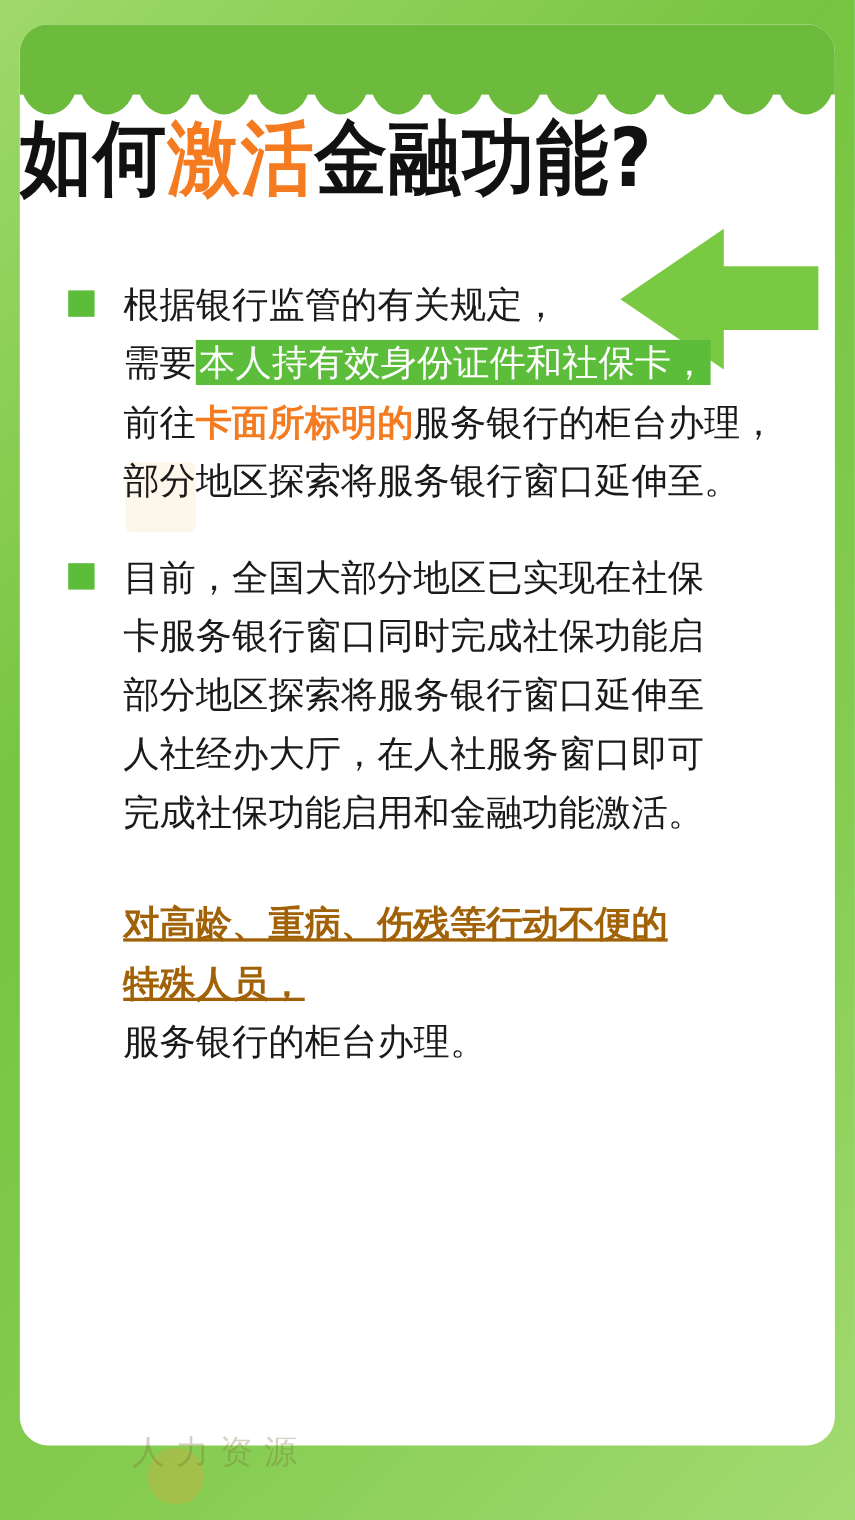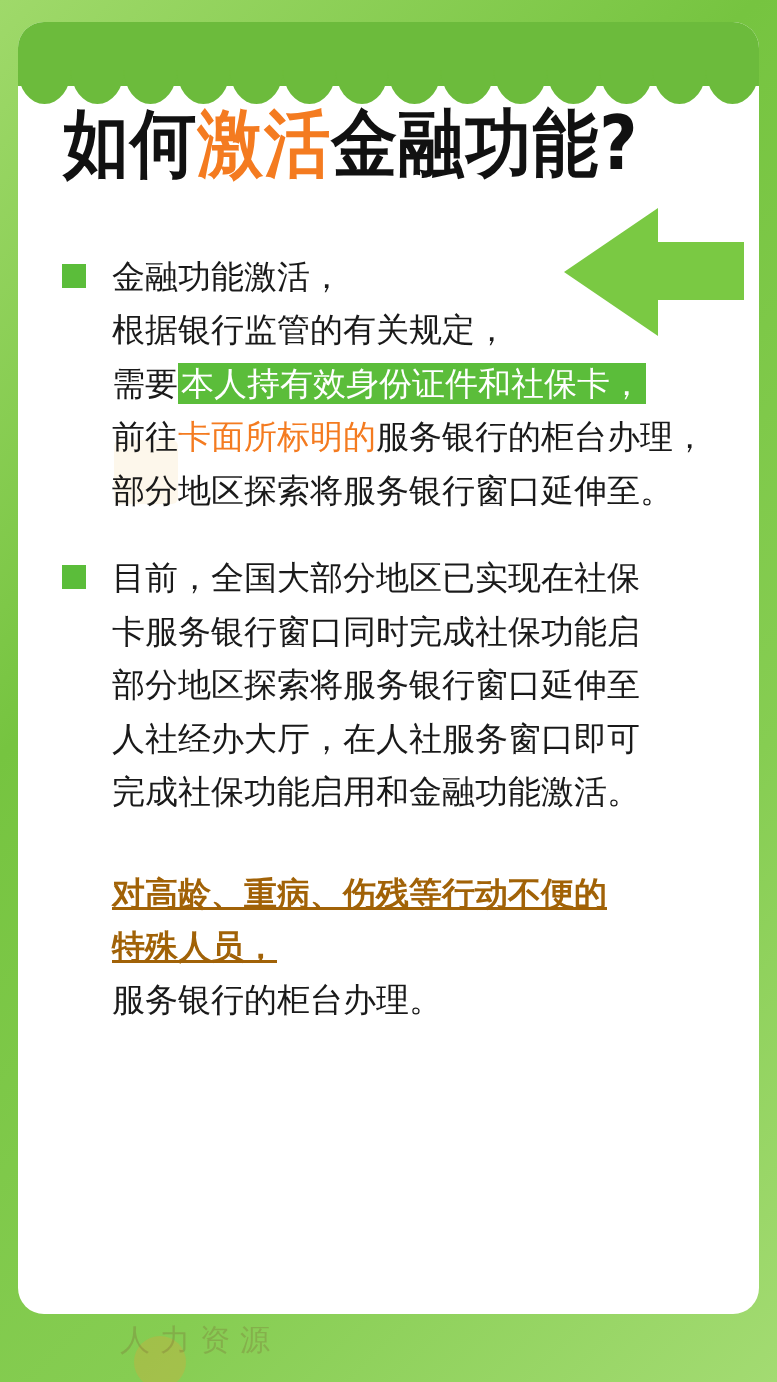--- a/index.html
+++ b/index.html
@@ -60,22 +60,20 @@
     border-bottom-left-radius: 50% 100%;
     border-bottom-right-radius: 50% 100%;
   }
 
   
   .title-wrap {
     position: absolute;
     left: 0;
     top: 86px;
     width: 634px;
-    text-align: center;
-    padding-left: 16px;
   }
   .title {
     font-family: "DejaVu Sans", sans-serif;
     font-weight: bold;
     font-size: 66px;
     letter-spacing: 1px;
     line-height: 1.08;
     color: #111111;
     white-space: nowrap;
     display: inline-block;
@@ -124,41 +122,40 @@
     white-space: nowrap;
   }
   .mark-green {
     background: #5bbd3a;
     color: #ffffff;
     font-weight: normal;
     padding: 1px 3px;
   }
   .txt-orange {
     color: #f47b20;
-    font-weight: normal;
+    font-weight: bold;
   }
 
   .para-block {
     padding-left: 50px;
     margin-bottom: 34px;
   }
   .para-block .line.orange {
     color: #a16207;
     font-weight: bold;
     text-decoration: underline;
   }
   .spacer-sm { height: 14px; }
 
   
   .wm {
     position: absolute;
     opacity: 0.10;
     pointer-events: none;
     user-select: none;
-    margin-top: 20px;
   }
   .wm-mid {
     left: 96px;
     top: 398px;
     width: 64px;
     height: 64px;
     background: #e8b339;
     border-radius: 6px;
   }
   .wm-bottom {
@@ -217,23 +214,20 @@
       <polygon points="186,4 186,50 100,50 100,16 6,80 100,144 100,108 186,108" fill="#7ac943"></polygon>
     </svg>
 
     <div class="wm wm-mid"></div>
 
     <div class="content">
 
       <div class="bullet-block">
         <div class="bullet-square"></div>
         <div class="line">
-          <span>金融功能激活，</span>
-        </div>
-        <div class="line">
           <span>根据银行监管的有关规定，</span>
         </div>
         <div class="line">
           <span>需要</span><span class="mark-green">本人持有效身份证件和社保卡，</span>
         </div>
         <div class="line">
           <span>前往</span><span class="txt-orange">卡面所标明的</span><span>服务银行的柜台办理，</span>
         </div>
         <div class="line">
           <span>部分地区探索将服务银行窗口延伸至。</span>

